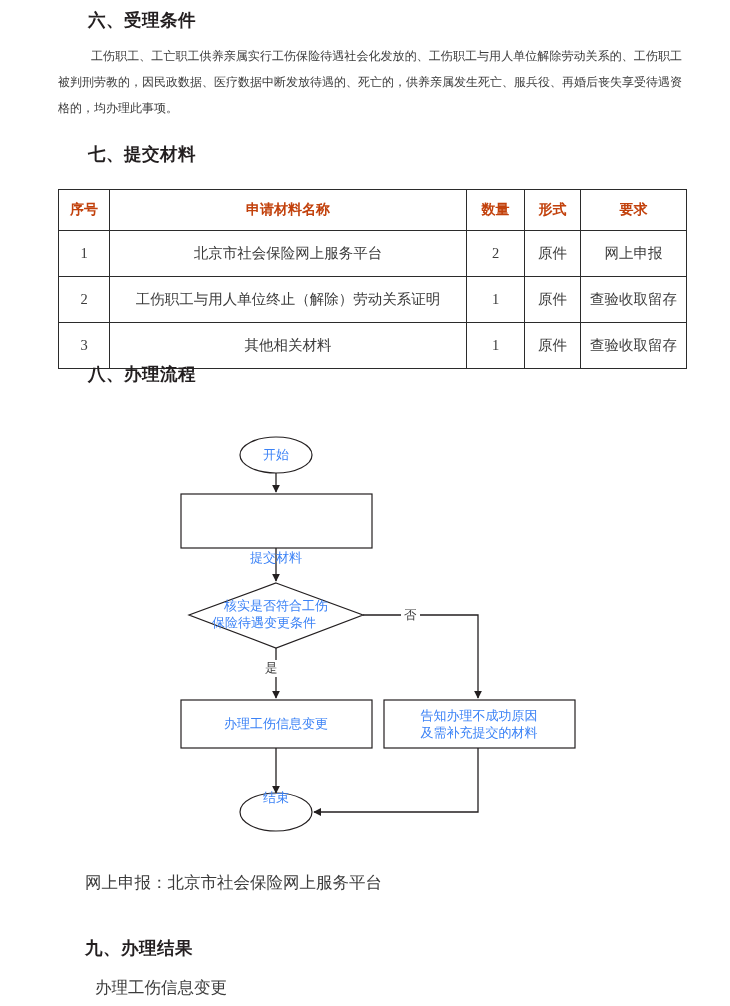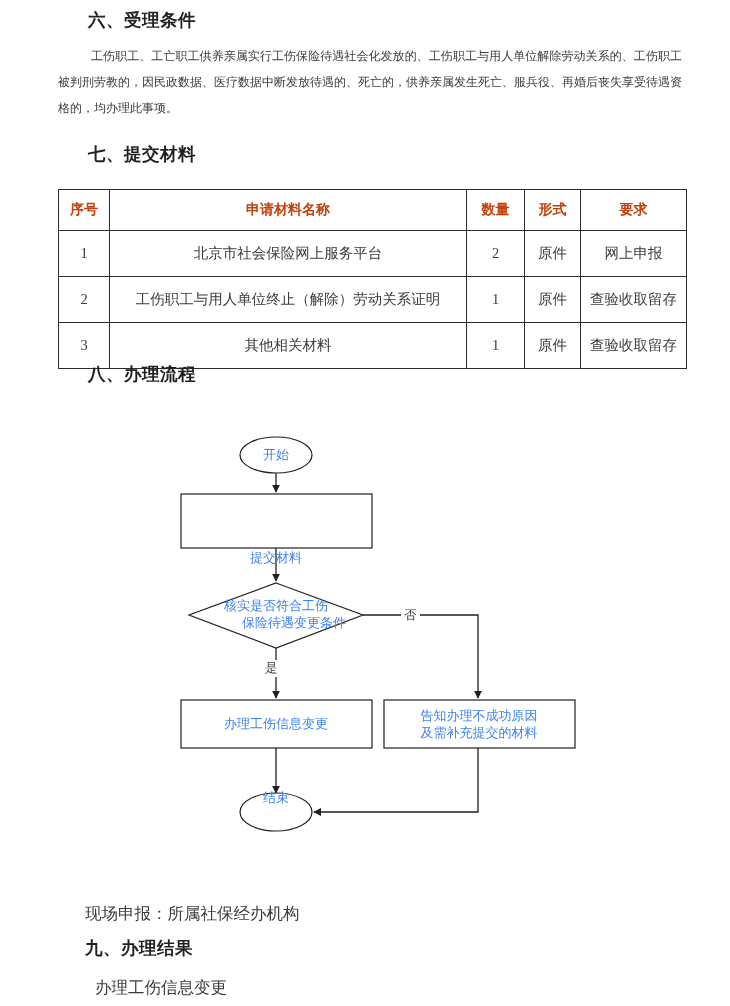--- a/index.html
+++ b/index.html
@@ -194,33 +194,33 @@
       <path d="M 478 333 L 478 397 L 314 397" fill="none" stroke="#231f20" stroke-width="1.3" marker-end="url(#arrow)"></path>
 
       <ellipse cx="276" cy="397" rx="36" ry="19" fill="none" stroke="#231f20" stroke-width="1.2"></ellipse>
     </svg>
 
     <div class="shape-label" style="left:226px; top:31px; width:100px;">开始</div>
 
     <div class="shape-label" style="left:226px; top:97px; width:100px;margin-top:37px;">提交材料</div>
 
     <div class="shape-label" style="left:206px; top:182px; width:140px;">核实是否符合工伤</div>
-    <div class="shape-label" style="left:224px; top:199px; width:140px;">保险待遇变更条件</div>
+    <div class="shape-label" style="left:194px; top:199px; width:140px;">保险待遇变更条件</div>
 
     <div class="shape-label" style="left:206px; top:300px; width:140px;">办理工伤信息变更</div>
 
     <div class="shape-label" style="left:409px; top:292px; width:140px;">告知办理不成功原因</div>
     <div class="shape-label" style="left:409px; top:309px; width:140px;">及需补充提交的材料</div>
 
     <div class="shape-label" style="left:226px; top:374px; width:100px;">结束</div>
 
     <div class="edge-label" style="left:262px; top:245px;">是</div>
 
     <div class="edge-label" style="left:401px; top:192px;">否</div>
   </div>
 
-  <div class="body-line" style="left:85px; top:903px;">现场申报：所属社保经办机构</div>
+  <div class="body-line" style="left:85px; top:872px;">网上申报：北京市社会保险网上服务平台</div>
 
   <div class="heading" style="left:85px; top:936px;">九、办理结果</div>
 
   <div class="body-line" style="left:95px; top:977px;">办理工伤信息变更</div>
 
 </div>
 
 </body></html>

